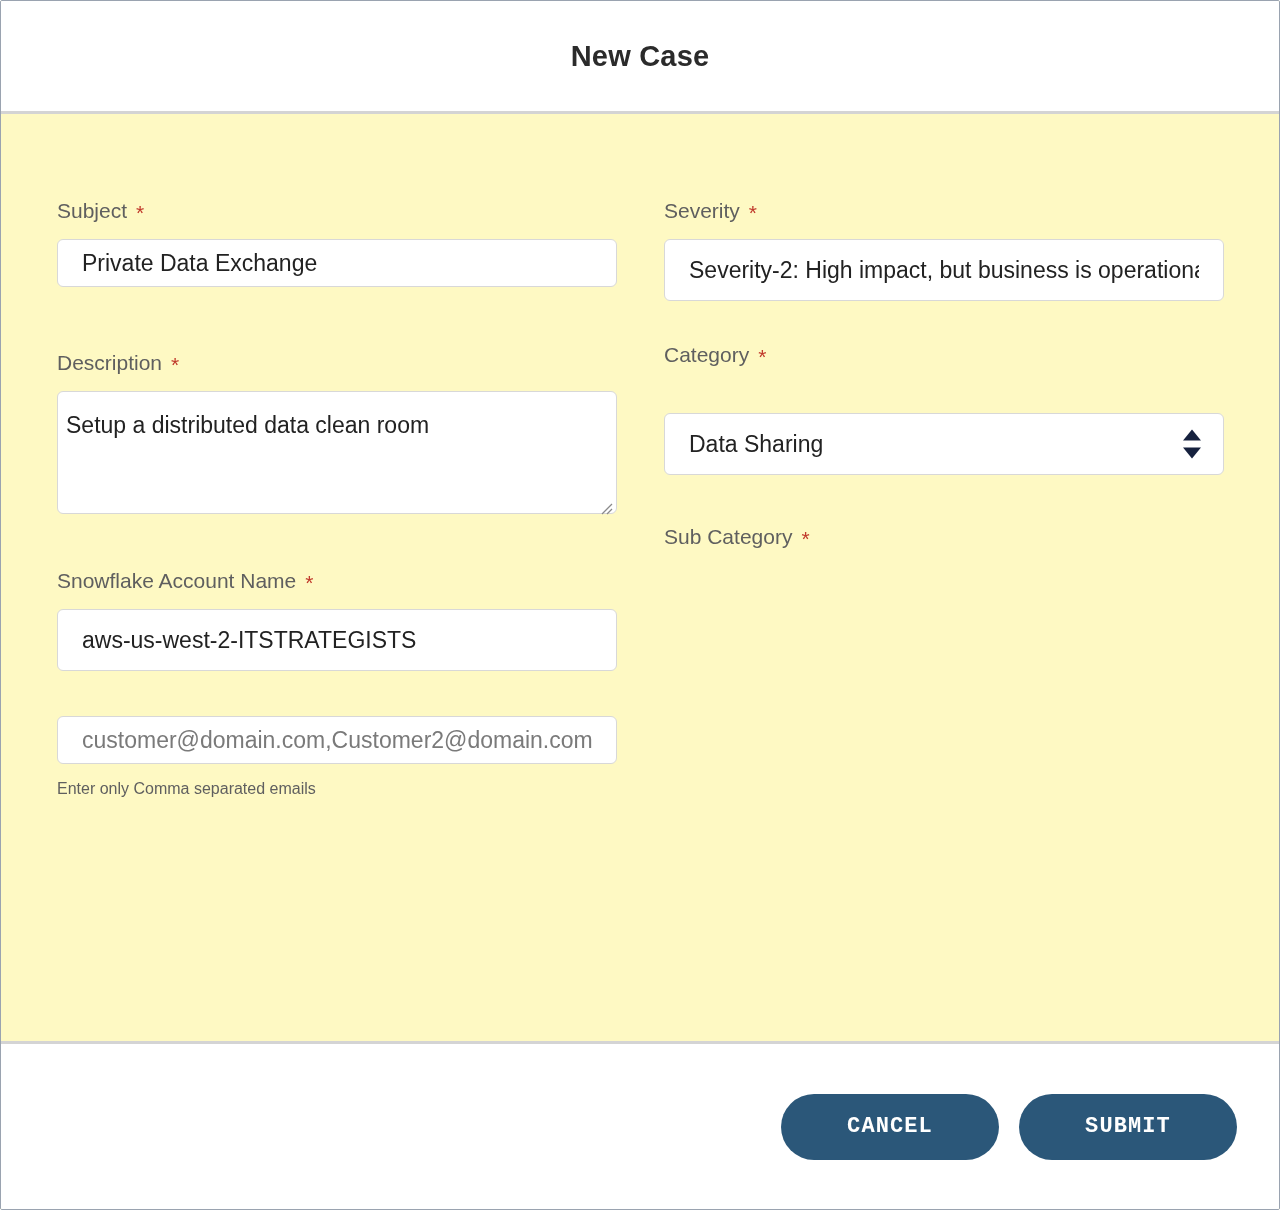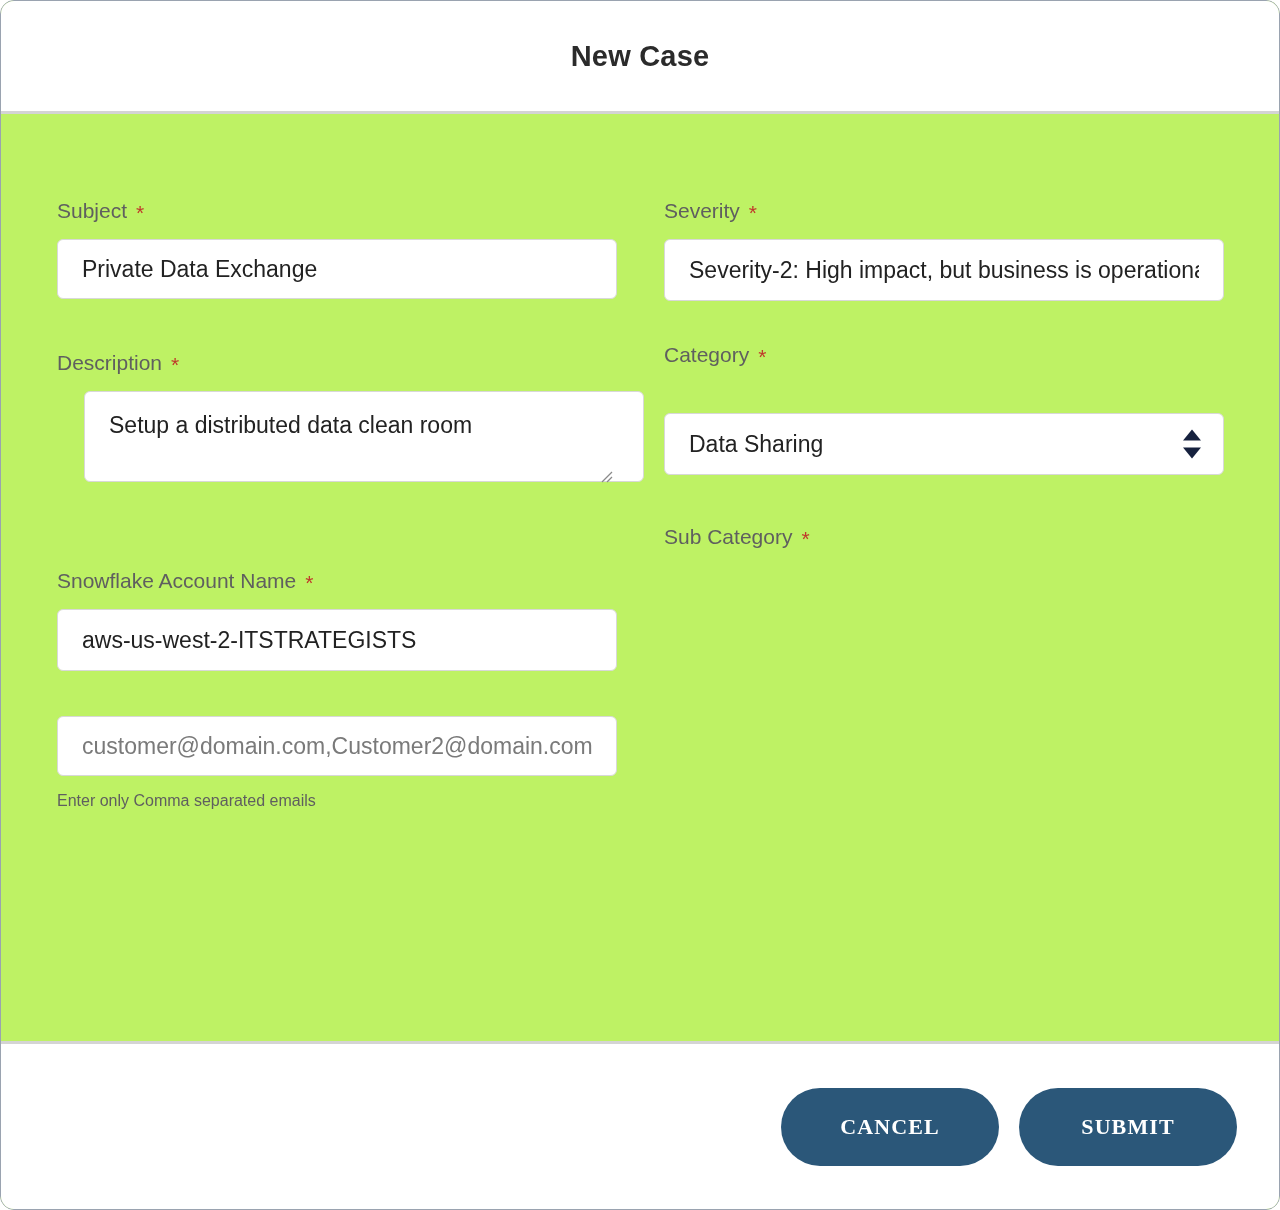--- a/index.html
+++ b/index.html
@@ -14,23 +14,23 @@
     overflow: hidden;
   }
 
   .modal-card {
     position: absolute;
     left: 0;
     top: 0;
     width: 1280px;
     height: 1210px;
     box-sizing: border-box;
-    background: #bef264;
+    background: #fef9c3;
     border: 1px solid #9aa3b0;
-    border-radius: 14px;
+    border-radius: 2px;
     overflow: hidden;
     display: flex;
     flex-direction: column;
   }
 
   
   .modal-header {
     height: 113px;
     min-height: 113px;
     display: flex;
@@ -107,32 +107,31 @@
     width: 100%;
     background: #ffffff;
     border: 1px solid #d8d8d8;
     border-radius: 6px;
     font-family: "Liberation Sans", sans-serif;
     font-size: 23px;
     color: #222222;
     outline: none;
   }
   .text-input {
-    height: 60px;
+    height: 48px;
     padding: 0 24px;
   }
   .text-input::placeholder { color: #7a7a7a; }
 
   .textarea-input {
-    height: 91px;
-    padding: 18px 24px;
+    height: 123px;
+    padding: 18px 8px;
     resize: none;
     line-height: 1.35;
     overflow: hidden;
-    margin-left: 27px;
   }
   .textarea-wrap { position: relative; }
   .resize-grip {
     position: absolute;
     right: 4px;
     bottom: 3px;
     width: 16px;
     height: 16px;
     pointer-events: none;
   }
@@ -216,26 +215,26 @@
     align-items: center;
     justify-content: flex-end;
     padding-right: 42px;
     gap: 20px;
     background: #ffffff;
   }
   .btn {
     border: none;
     background: #2b5779;
     color: #ffffff;
-    font-family: Liberation Serif, serif;
+    font-family: Liberation Mono, monospace;
     font-size: 22px;
     font-weight: bold;
     letter-spacing: 1.1px;
     border-radius: 40px;
-    height: 78px;
+    height: 66px;
     min-width: 218px;
     padding: 0 34px;
     cursor: pointer;
   }
 
   
   .fl-subject    { position: absolute; left: 0;   top: 0;   width: 560px; }
   .fl-desc       { position: absolute; left: 0;   top: 152px; width: 560px; }
   .fl-account    { position: absolute; left: 0;   top: 370px; width: 560px; text-align: right; }
   .fl-collab     { position: absolute; left: 0;   top: 516px; width: 560px; }

